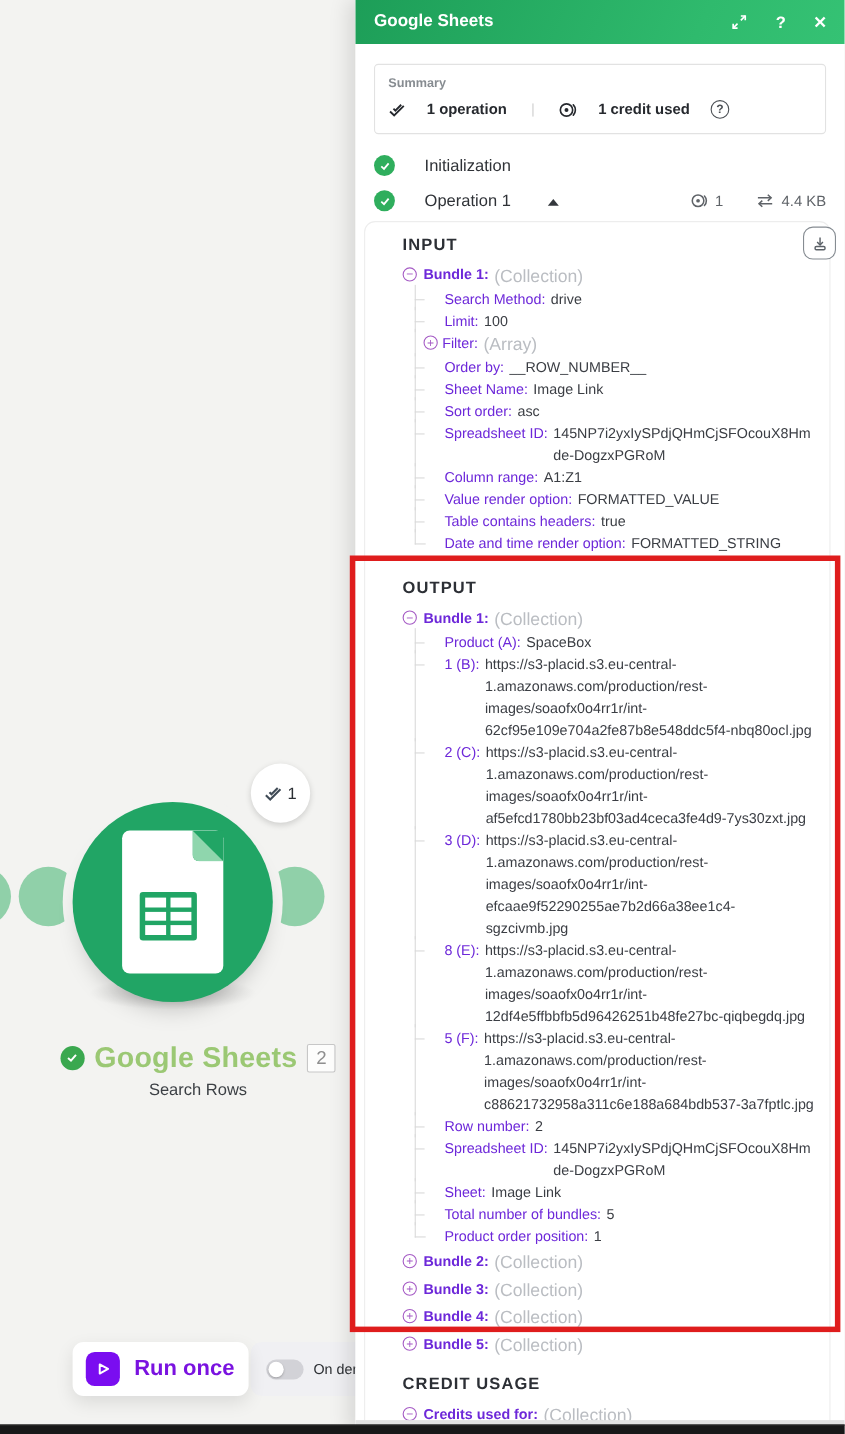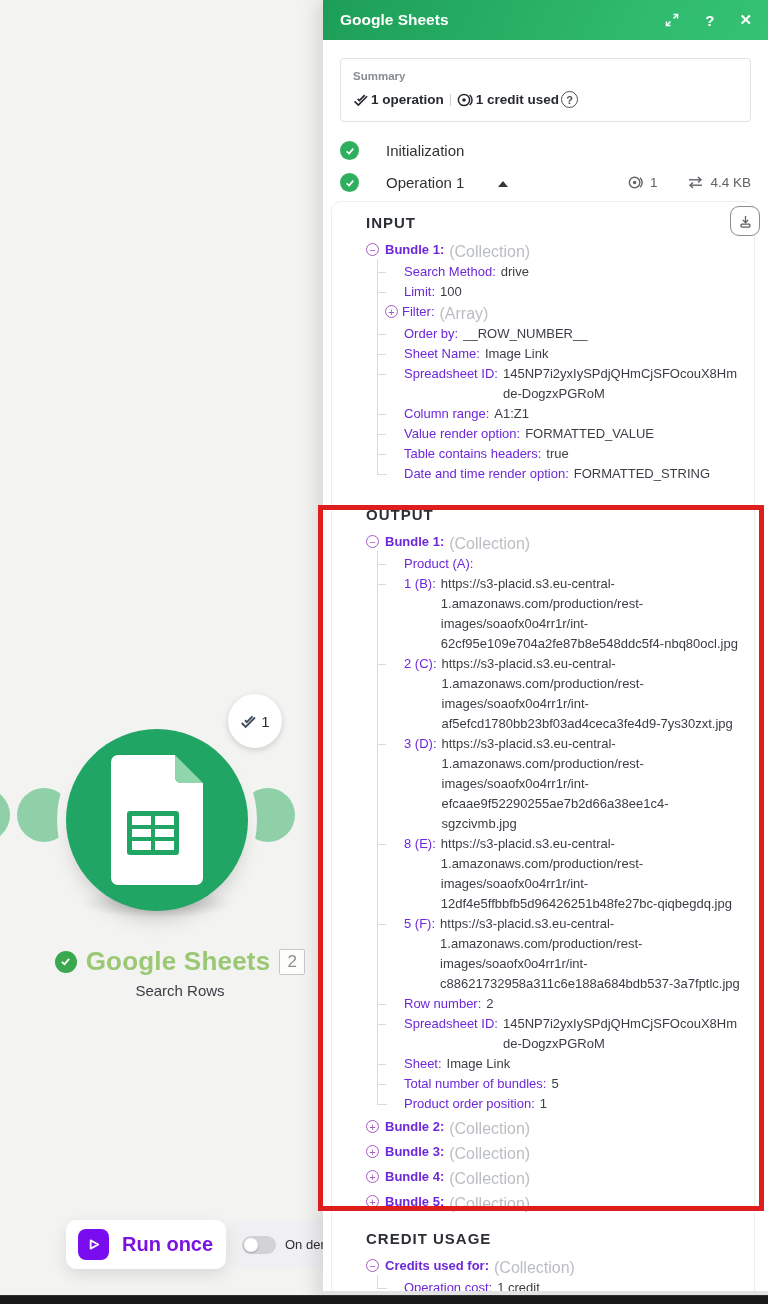--- a/index.html
+++ b/index.html
@@ -49,21 +49,21 @@
     box-shadow:-6px 0 18px rgba(0,0,0,.12); overflow:hidden; }
   .panel-footer-strip { position:absolute; left:0; right:0; bottom:0; height:13px; background:#e3e3e3; }
   .panel-header { height:40px; background:linear-gradient(115deg,#1d9e58 0%,#2fba6d 70%,#35c274 100%);
     display:flex; align-items:center; padding:0 16px 0 17px; }
   .panel-title { font-size:15.5px; font-weight:bold; color:#ffffff; }
   .header-icons { margin-left:auto; display:flex; align-items:center; gap:25px; }
   .hicon { color:#ffffff; font-size:15px; font-weight:600; cursor:pointer; display:flex; align-items:center; }
 
   .summary-card { margin:18px 17px 0 17px; border:1px solid #e2e2e2; border-radius:4px; padding:11px 12px 13px 12px; }
   .summary-heading { font-size:11.5px; font-weight:bold; color:#878c91; margin-bottom:9px; }
-  .summary-line { display:flex; align-items:center; gap:2px; font-size:13.5px; font-weight:bold; color:#26292e; }
+  .summary-line { display:flex; align-items:center; gap:19px; font-size:13.5px; font-weight:bold; color:#26292e; }
   .vdiv { width:1px; height:12px; background:#cccccc; margin:0 4px; }
   .help-circle { width:17px; height:17px; border:1.4px solid #4c5055; border-radius:50%; font-size:11px; font-weight:bold;
     color:#4c5055; display:flex; align-items:center; justify-content:center; cursor:pointer; }
 
   .status-row { margin:19px 17px 0 17px; display:flex; align-items:center; gap:27px; font-size:15px; color:#2f3237; }
   .status-row.op { margin-top:13px; cursor:pointer; }
   .caret-up { width:0; height:0; border-left:5px solid transparent; border-right:5px solid transparent;
     border-bottom:6px solid #33373c; margin-left:7px; margin-top:2px; }
   .op-metrics { margin-left:auto; display:flex; align-items:center; gap:6px; font-size:13.5px; color:#5f6368; }
   .op-metrics .gap { width:18px; }
@@ -273,20 +273,26 @@
 
         </div>
 
         <div class="kv-row indent-2">
 
           <span class="kv-key">Sheet Name:</span>
           <span class="kv-value">Image Link</span>
 
         </div>
 
+        <div class="kv-row indent-2">
+
+          <span class="kv-key">Sort order:</span>
+          <span class="kv-value">asc</span>
+
+        </div>
 
         <div class="kv-row indent-2">
 
           <span class="kv-key">Spreadsheet ID:</span>
           <span class="kv-value">145NP7i2yxIySPdjQHmCjSFOcouX8Hmde-DogzxPGRoM</span>
 
         </div>
 
         <div class="kv-row indent-2">
 
@@ -323,20 +329,21 @@
         <div class="kv-row indent-1 has-icon">
           <span class="node-circle">−</span>
           <span class="kv-key">Bundle 1:</span>
 
           <span class="kv-meta">(Collection)</span>
         </div>
 
         <div class="kv-row indent-2">
 
           <span class="kv-key">Product (A):</span>
+          <span class="kv-value">SpaceBox</span>
 
         </div>
 
         <div class="kv-row indent-2">
 
           <span class="kv-key">1 (B):</span>
           <span class="kv-value">https://s3-placid.s3.eu-central-1.amazonaws.com/production/rest-images/soaofx0o4rr1r/int-62cf95e109e704a2fe87b8e548ddc5f4-nbq80ocl.jpg</span>
 
         </div>
 

